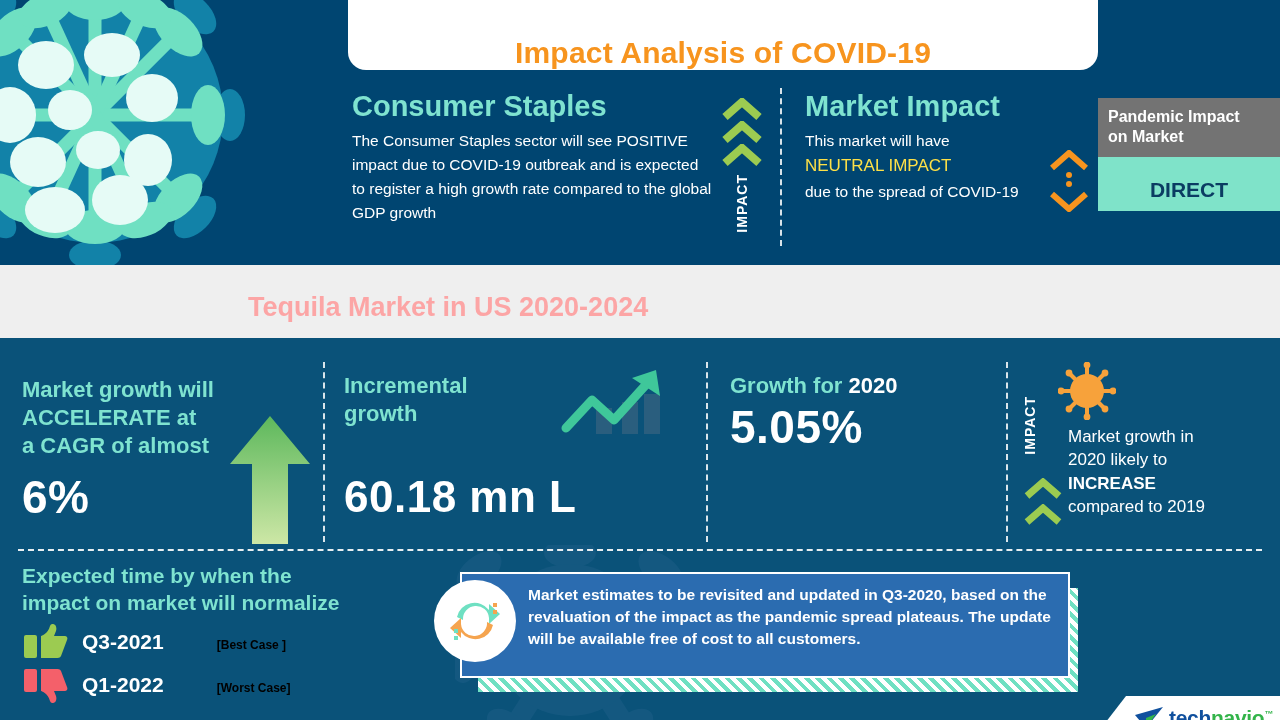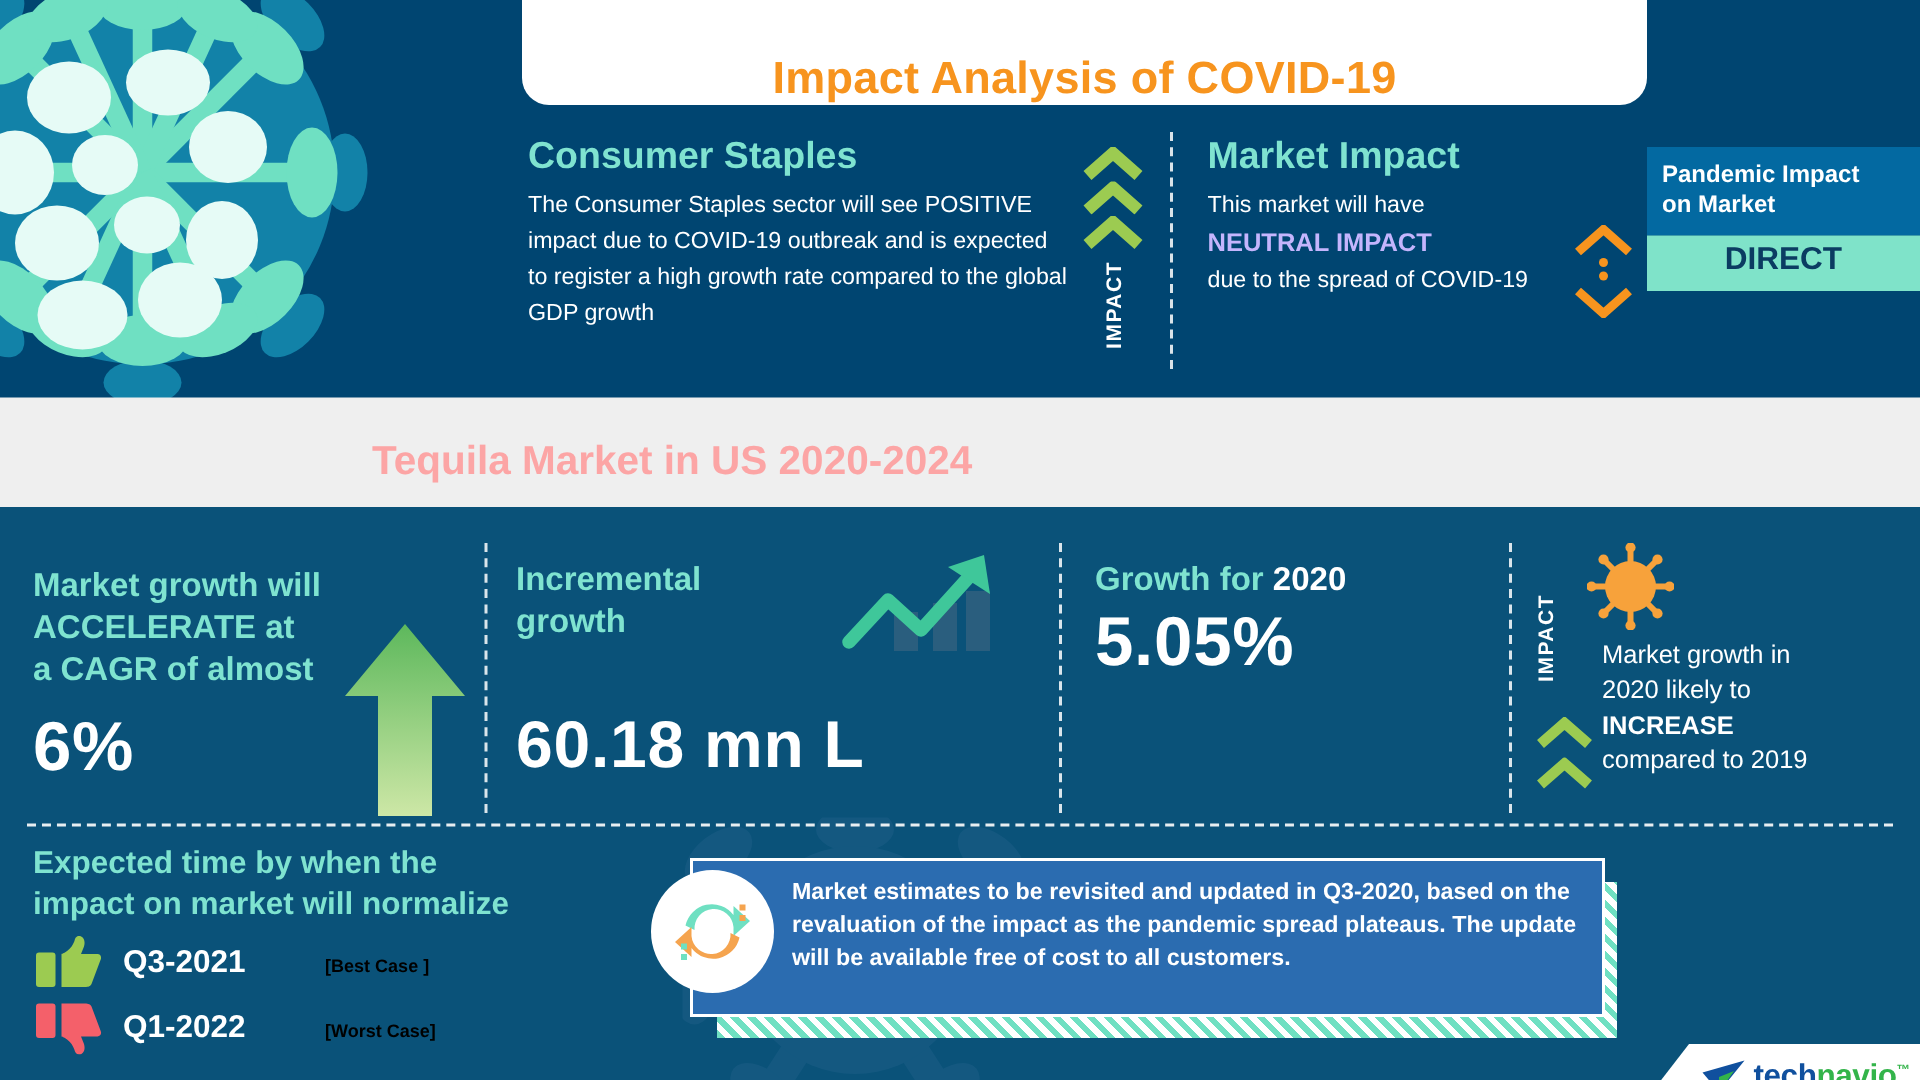--- a/index.html
+++ b/index.html
@@ -19,43 +19,43 @@
     position:absolute;left:348px;top:-40px;width:750px;height:110px;
     background:#ffffff;border-radius:0 0 18px 18px;
     display:flex;align-items:flex-end;justify-content:center;
   }
   .title-card span{
     color:#F7941E;font-size:30px;font-weight:bold;letter-spacing:.2px;
   }
 
   .col-consumer{position:absolute;left:352px;top:90px;width:360px;}
   .col-market{position:absolute;left:805px;top:90px;width:250px;}
-  .h2{color:#7FE3D0;font-size:25px;font-weight:bold;margin:0 0 6px 0;line-height:1.15;}
+  .h2{color:#7FE3D0;font-size:29px;font-weight:bold;margin:0 0 6px 0;line-height:1.15;}
   .body-txt{color:#ffffff;font-size:15.5px;line-height:1.55;}
-  .body-txt .hl{color:#c4b5fd;font-weight:bold;font-size:17px;}
+  .body-txt .hl{color:#fde047;font-weight:normal;font-size:17px;}
 
   .vdash{position:absolute;border-left:2px dashed #ffffff;opacity:.85;}
 
   
   .impact-rail{position:absolute;left:718px;top:98px;width:48px;height:150px;
     display:flex;flex-direction:column;align-items:center;}
   .chev-stack{display:flex;flex-direction:column;align-items:center;gap:1px;}
   .impact-word{
     color:#ffffff;font-size:14px;font-weight:bold;letter-spacing:1px;
     writing-mode:vertical-rl;transform:rotate(180deg);margin-top:8px;
   }
 
   .neutral-icon{position:absolute;left:1046px;top:150px;width:46px;height:62px;}
 
   
   .badge{position:absolute;left:1098px;top:98px;width:182px;}
-  .badge-head{background:#0369a1;color:#fff;font-size:16px;font-weight:bold;
+  .badge-head{background:#737373;color:#fff;font-size:16px;font-weight:bold;
     line-height:1.25;padding:9px 8px 10px 10px;}
   .badge-val{background:#7FE3C9;color:#0B3C62;font-size:21px;font-weight:bold;
-    text-align:center;padding:4px 0 9px 0;}
+    text-align:center;padding:21px 0 9px 0;}
 
   
   .grayband{position:absolute;left:0;top:265px;width:1280px;height:73px;background:#EFEFEF;}
   .market-title{position:absolute;left:248px;top:292px;color:#fca5a5;
     font-size:27px;font-weight:bold;}
 
   
   .metrics{position:absolute;left:0;top:338px;width:1280px;height:382px;background:#0A5279;}
   .mblock{position:absolute;color:#fff;}
   .mlabel{color:#7FE3D0;font-size:22px;font-weight:bold;line-height:1.28;}

